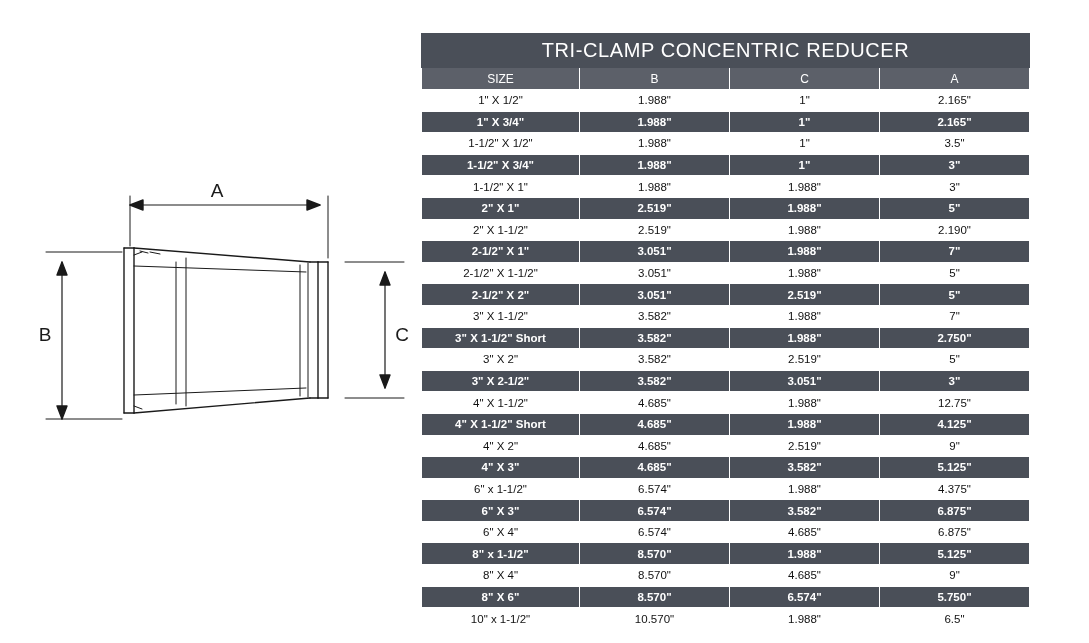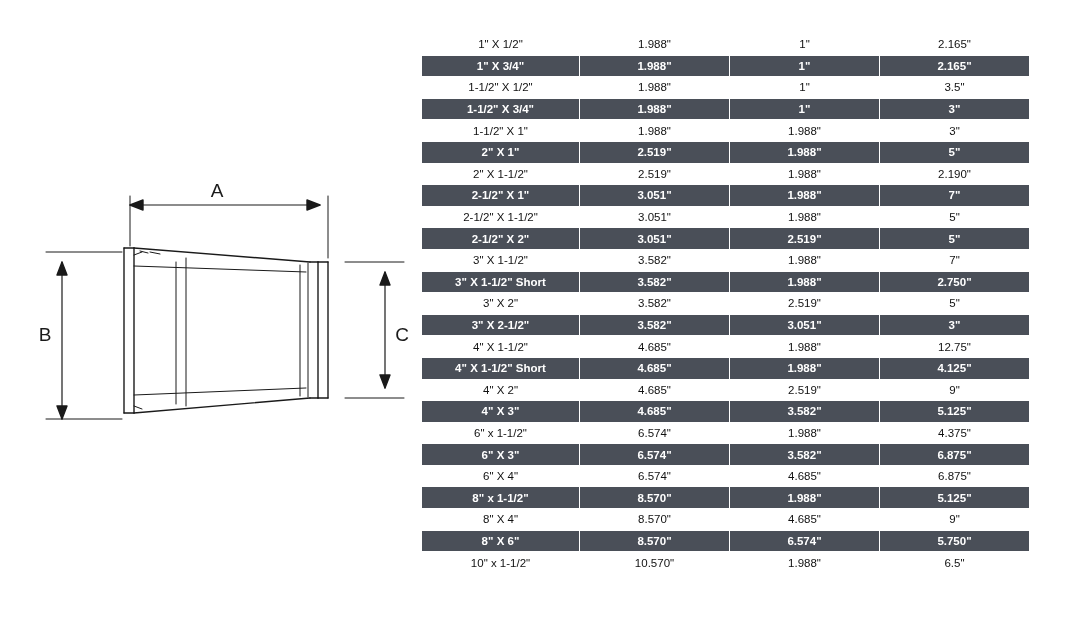--- a/index.html
+++ b/index.html
@@ -158,20 +158,29 @@
 
   <div id="table-wrap">
     <table class="spec">
       <colgroup>
         <col class="c-size">
           <col class="c-b">
           <col class="c-c">
           <col class="c-a">
       </colgroup>
       <tbody id="table-body">
+        <tr class="title-row">
+          <td colspan="4">TRI-CLAMP CONCENTRIC REDUCER</td>
+        </tr>
+        <tr class="header-row">
+          <td>SIZE</td>
+          <td>B</td>
+          <td>C</td>
+          <td>A</td>
+        </tr>
       <tr class="odd">
             <td class="size-cell">1" X 1/2"</td>
             <td>1.988"</td>
             <td>1"</td>
             <td>2.165"</td>
           </tr>
           <tr class="even">
             <td class="size-cell">1" X 3/4"</td>
             <td>1.988"</td>
             <td>1"</td>

